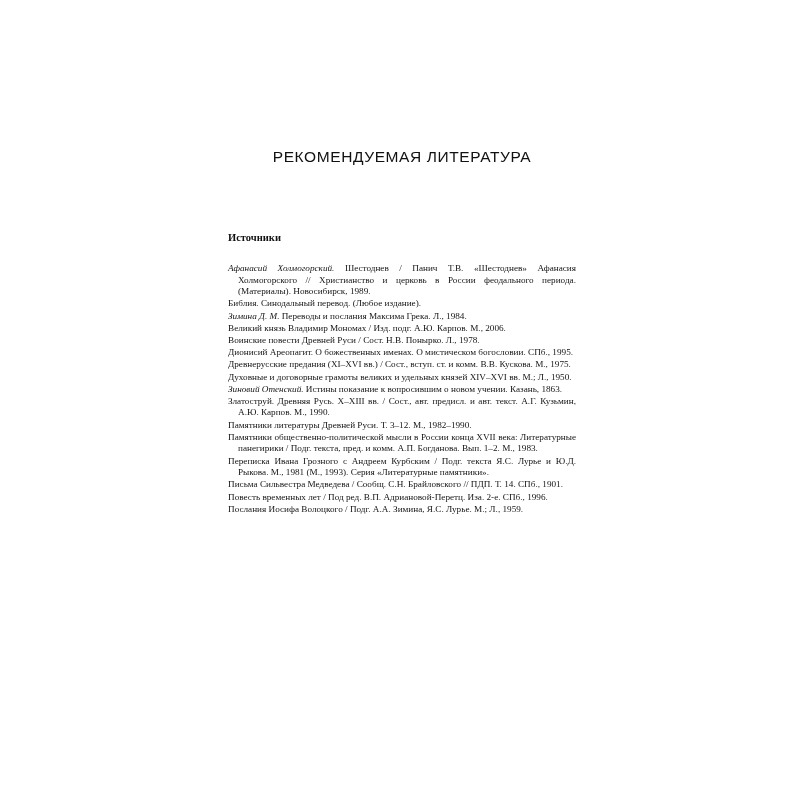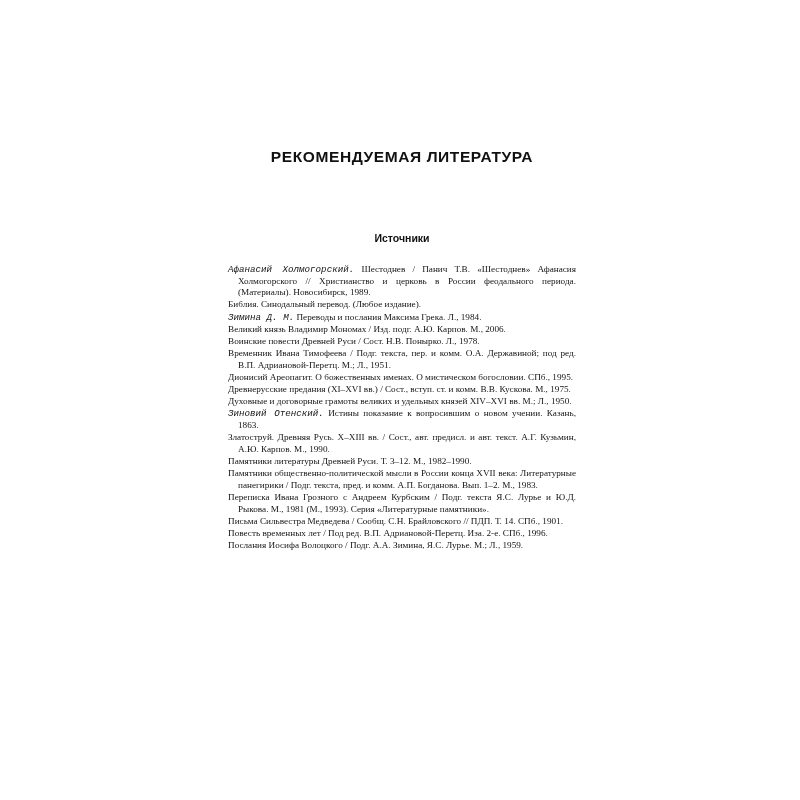--- a/index.html
+++ b/index.html
@@ -21,32 +21,31 @@
     background: #ffffff;
   }
   .content {
     position: absolute;
     left: 228px;
     top: 148px;
     width: 348px;
   }
   .page-title {
     font-family: "Liberation Sans", sans-serif;
-    font-weight: bold;
+    font-weight: normal;
     font-size: 15.5px;
     letter-spacing: 0.6px;
     text-align: center;
     color: #111111;
     margin: 0 0 66px 0;
   }
   .section-title {
-    font-family: Liberation Sans, sans-serif;
+    font-family: Liberation Serif, serif;
     font-weight: bold;
     font-size: 10.5px;
-    text-align: center;
     color: #111111;
     margin: 0 0 20px 0;
   }
   .bib-list {
     list-style: none;
     margin: 0;
     padding: 0;
   }
   .bib-item {
     font-size: 9.2px;
@@ -57,40 +56,38 @@
     margin-bottom: 0.6px;
     color: #141414;
     hyphens: manual;
   }
   .bib-item .hang {
     display: inline;
     margin-left: -10px;
   }
   .bib-item i {
     font-style: italic;
-    font-family: Liberation Mono, monospace;
   }
 </style>
 </head>
 <body>
 
 <div class="page">
   <div class="content">
 
     <h1 class="page-title">РЕКОМЕНДУЕМАЯ ЛИТЕРАТУРА</h1>
 
     <h2 class="section-title">Источники</h2>
 
     <ul class="bib-list">
         <li class="bib-item"><span class="hang"><i>Афанасий Холмогорский.</i><span> Шестоднев / Панич Т.В. «Шестоднев» Афанасия Холмогорского // Христианство и церковь в России феодального периода. (Материалы). Новосибирск, 1989.</span></span></li>
         <li class="bib-item"><span class="hang"><span>Библия. Синодальный перевод. (Любое издание).</span></span></li>
         <li class="bib-item"><span class="hang"><i>Зимина Д. М.</i><span> Переводы и послания Максима Грека. Л., 1984.</span></span></li>
         <li class="bib-item"><span class="hang"><span>Великий князь Владимир Мономах / Изд. подг. А.Ю. Карпов. М., 2006.</span></span></li>
         <li class="bib-item"><span class="hang"><span>Воинские повести Древней Руси / Сост. Н.В. Понырко. Л., 1978.</span></span></li>
-        <li class="bib-item"><span class="hang"><span>Временник Ивана Тимофеева / Подг. текста, пер. и комм. О.А. Державиной; под ред. В.П. Адриановой-Перетц. М.; Л., 1951.</span></span></li>
         <li class="bib-item"><span class="hang"><span>Дионисий Ареопагит. О божественных именах. О мистическом богословии. СПб., 1995.</span></span></li>
         <li class="bib-item"><span class="hang"><span>Древнерусские предания (XI–XVI вв.) / Сост., вступ. ст. и комм. В.В. Кускова. М., 1975.</span></span></li>
         <li class="bib-item"><span class="hang"><span>Духовные и договорные грамоты великих и удельных князей XIV–XVI вв. М.; Л., 1950.</span></span></li>
         <li class="bib-item"><span class="hang"><i>Зиновий Отенский.</i><span> Истины показание к вопросившим о новом учении. Казань, 1863.</span></span></li>
         <li class="bib-item"><span class="hang"><span>Златоструй. Древняя Русь. X–XIII вв. / Сост., авт. предисл. и авт. текст. А.Г. Кузьмин, А.Ю. Карпов. М., 1990.</span></span></li>
         <li class="bib-item"><span class="hang"><span>Памятники литературы Древней Руси. Т. 3–12. М., 1982–1990.</span></span></li>
         <li class="bib-item"><span class="hang"><span>Памятники общественно-политической мысли в России конца XVII века: Литературные панегирики / Подг. текста, пред. и комм. А.П. Богданова. Вып. 1–2. М., 1983.</span></span></li>
         <li class="bib-item"><span class="hang"><span>Переписка Ивана Грозного с Андреем Курбским / Подг. текста Я.С. Лурье и Ю.Д. Рыкова. М., 1981 (М., 1993). Серия «Литературные памятники».</span></span></li>
         <li class="bib-item"><span class="hang"><span>Письма Сильвестра Медведева / Сообщ. С.Н. Брайловского // ПДП. Т. 14. СПб., 1901.</span></span></li>
         <li class="bib-item"><span class="hang"><span>Повесть временных лет / Под ред. В.П. Адриановой-Перетц. Иза. 2-е. СПб., 1996.</span></span></li>

